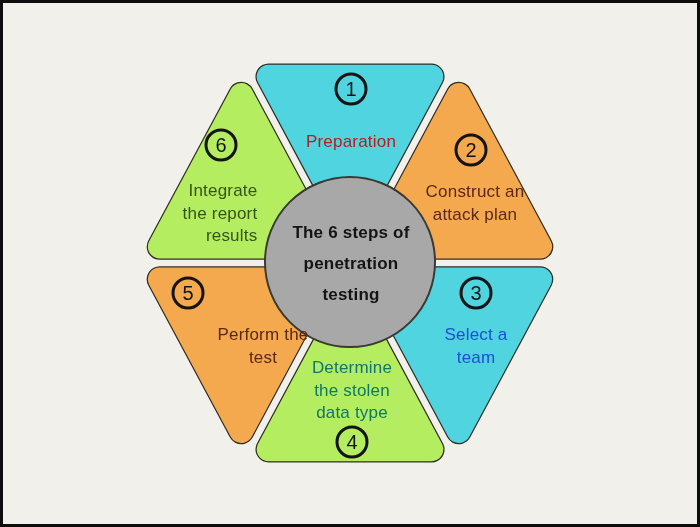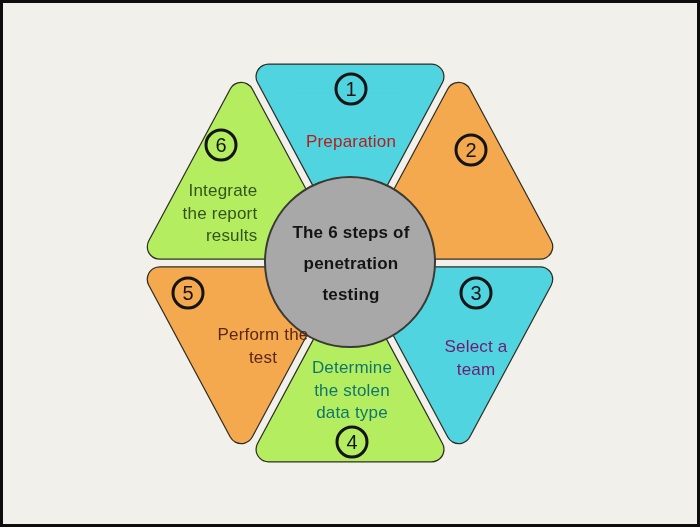--- a/index.html
+++ b/index.html
@@ -71,21 +71,23 @@
       <span>4</span>
     </div>
   <div class="badge" style="left: 185px; top: 290px; border-color: rgb(20, 20, 20); color: rgb(20, 20, 20);">
       <span>5</span>
     </div>
   <div class="badge" style="left: 218px; top: 142px; border-color: rgb(20, 20, 20); color: rgb(20, 20, 20);">
       <span>6</span>
     </div>
 
   <div class="label" style="left: 348px; top: 139px; color: #b91c1c;">Preparation</div>
-  <div class="label" style="left: 473px; top: 343px; color: #701a75; margin-top: 12px;">Select a
+  <div class="label" style="left: 472px; top: 200px; color: rgb(90, 39, 24);">Construct an
+attack plan</div>
+  <div class="label" style="left: 473px; top: 343px; color: #1d4ed8;">Select a
 team</div>
   <div class="label" style="left: 349px; top: 388px; color: #0f766e;">Determine
 the stolen
 data type</div>
   <div class="label" style="left: 228px; top: 343px; color: rgb(90, 39, 24); margin-left: 32px;">Perform the
 test</div>
   <div class="label" style="left: 217px; top: 211px; color: rgb(53, 82, 29); text-align: right;">Integrate
 the report
 results</div>
 

